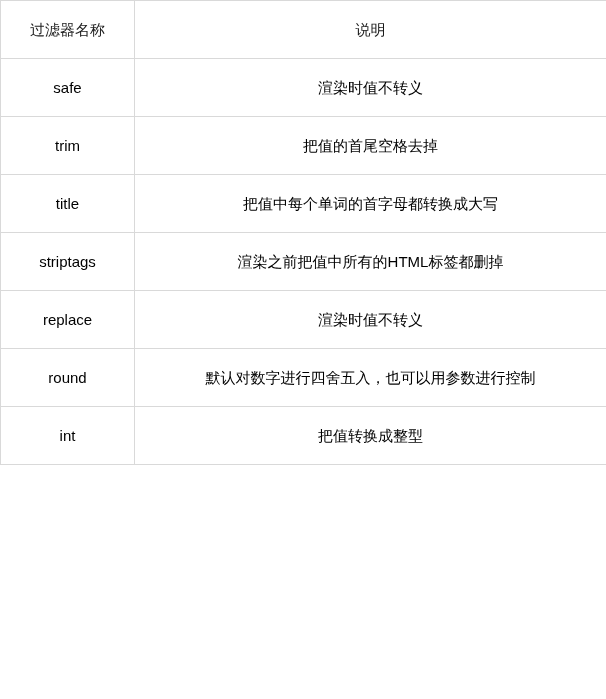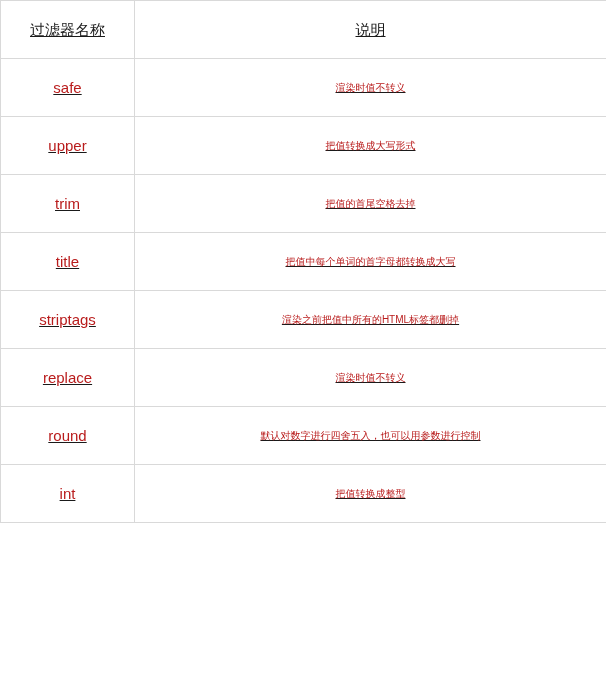--- a/index.html
+++ b/index.html
@@ -9,21 +9,20 @@
   }
   body {
     width: 606px;
     height: 699px;
     font-family: "Liberation Sans", sans-serif;
     color: #1a1a1a;
   }
   .table-wrap {
     width: 606px;
     box-sizing: border-box;
-    text-decoration: underline;
   }
   table.filters-table {
     border-collapse: collapse;
     width: 606px;
     table-layout: fixed;
   }
   table.filters-table th,
   table.filters-table td {
     border: 1px solid #d9d9d9;
     text-align: center;
@@ -37,27 +36,27 @@
   table.filters-table col.col-name { width: 134px; }
   table.filters-table col.col-desc { width: 472px; }
 
   table.filters-table thead th {
     height: 58px;
     font-size: 15px;
     color: #1a1a1a;
   }
   table.filters-table tbody td {
     height: 58px;
-    color: #b91c1c;
+    color: #000000;
   }
   table.filters-table tbody td.name-cell {
     font-size: 15px;
   }
   table.filters-table tbody td.desc-cell {
-    font-size: 10px;
+    font-size: 15px;
     margin-top: 46px;
   }
   
   table.filters-table tr:first-child th {
     border-top: 1px solid #d9d9d9;
   }
 </style>
 </head>
 <body>
 
@@ -70,24 +69,20 @@
     <thead>
       <tr>
         <th>过滤器名称</th>
         <th>说明</th>
       </tr>
     </thead>
     <tbody>
       <tr>
         <td class="name-cell">safe</td>
         <td class="desc-cell">渲染时值不转义</td>
-      </tr>
-      <tr>
-        <td class="name-cell">upper</td>
-        <td class="desc-cell">把值转换成大写形式</td>
       </tr>
       <tr>
         <td class="name-cell">trim</td>
         <td class="desc-cell">把值的首尾空格去掉</td>
       </tr>
       <tr>
         <td class="name-cell">title</td>
         <td class="desc-cell">把值中每个单词的首字母都转换成大写</td>
       </tr>
       <tr>

